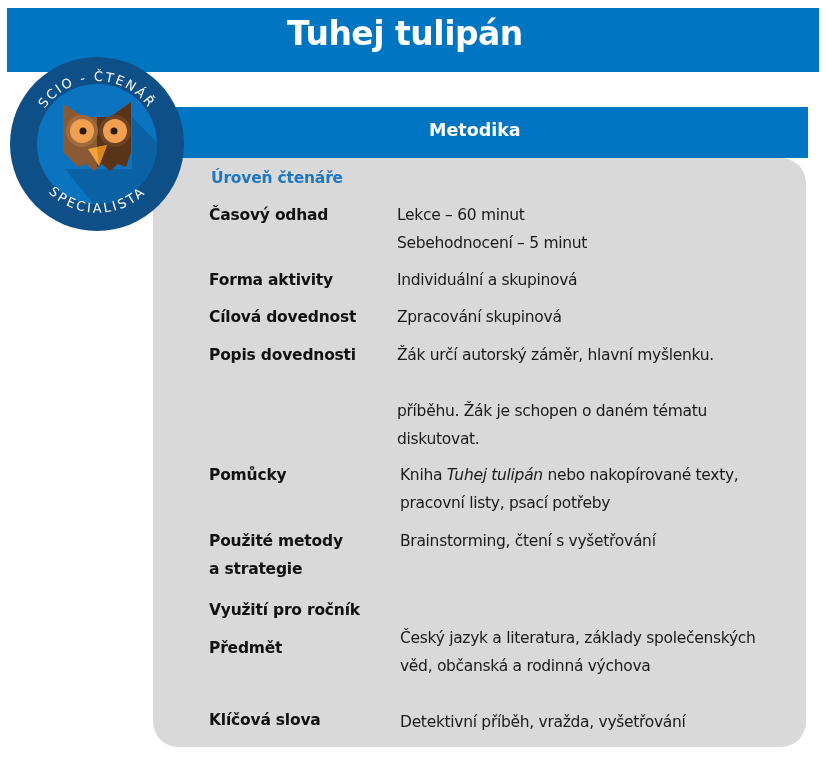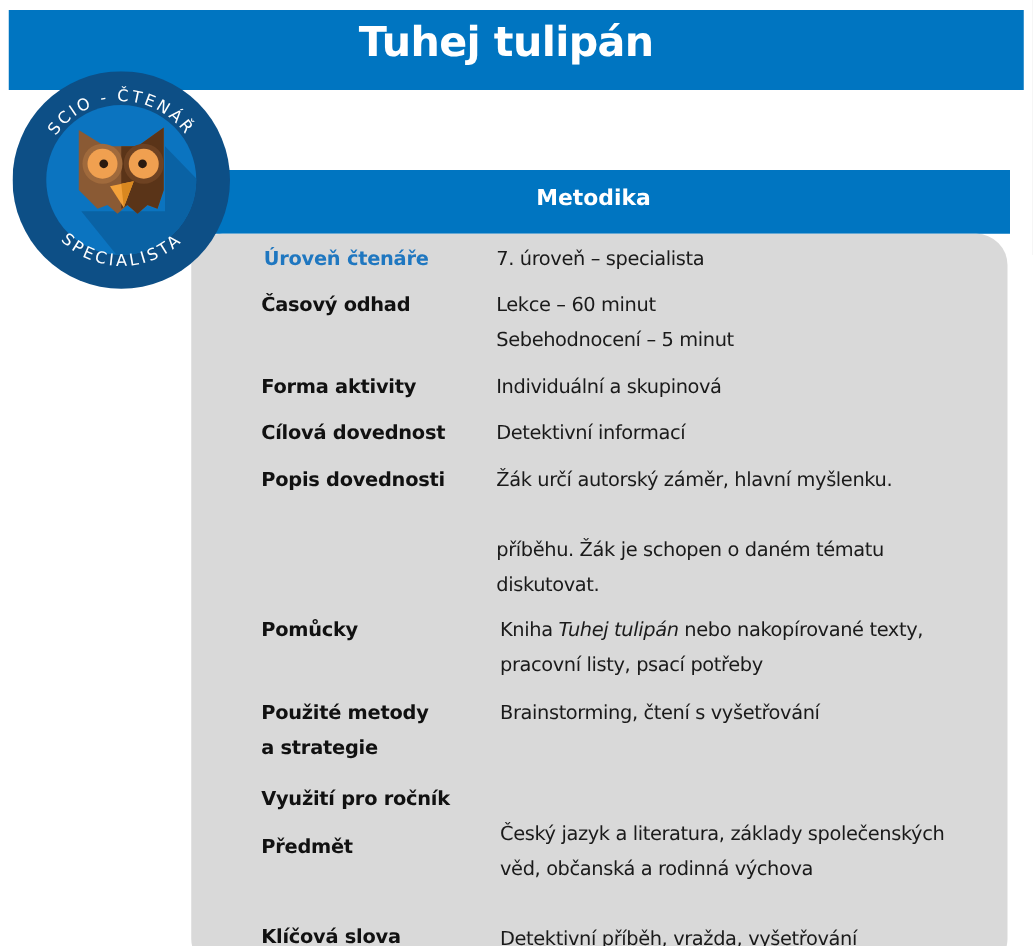--- a/index.html
+++ b/index.html
@@ -2,21 +2,21 @@
 <html><head>
   <meta charset="utf-8">
   <style>
     html, body { margin: 0; padding: 0; background: #ffffff; }
     body { width: 826px; height: 757px; position: relative; overflow: hidden;
            font-family: "DejaVu Sans", "Liberation Sans", sans-serif; }
     .title-bar { position: absolute; left: 7px; top: 8px; width: 812px; height: 64px;
                  background: #0075c1; }
     .title { position: absolute; left: 287px; top: 14px; color: #ffffff;
              font-weight: bold; font-size: 33px; letter-spacing: -0.5px; white-space: nowrap; }
-    .panel { position: absolute; left: 153px; top: 107px; width: 655px; height: 452px; margin-top: 29px; }
+    .panel { position: absolute; left: 153px; top: 107px; width: 655px; height: 452px; }
     .panel-header { position: absolute; left: 0; top: 0; width: 655px; height: 51px; background: #0075c1; }
     .panel-header-label { position: absolute; left: 276px; top: 13px; color: #ffffff;
                           font-weight: bold; font-size: 17.5px; white-space: nowrap; }
     .panel-body { position: absolute; left: 0; top: 51px; width: 653px; height: 589px; background: #d9d9d9; border-radius: 25px; }
     .row-label { position: absolute; left: 56px; font-weight: bold; font-size: 15.5px; color: #111;
                  line-height: 28px; white-space: nowrap; letter-spacing: -0.2px; }
     .row-label.accent { color: #1f77c0; left: 58px; }
     .row-value { position: absolute; left: 244px; font-size: 15.5px; color: #1a1a1a; line-height: 28px;
                  white-space: nowrap; letter-spacing: -0.3px; }
     .row-value.shift { left: 247px; }
@@ -30,31 +30,30 @@
 </div>
 <div class="title">Tuhej tulipán</div>
 
 <div class="panel">
   <div class="panel-header">
     <div class="panel-header-label">Metodika</div>
   </div>
   <div class="panel-body">
 
     <div class="row-label accent" style="top:6px">Úroveň čtenáře</div>
-    <div class="row-value" style="top:6px">7. úroveň – specialista</div>
 
     <div class="row-label" style="top:43px">Časový odhad</div>
     <div class="row-value" style="top:43px">Lekce – 60 minut</div>
     <div class="row-value" style="top:71px">Sebehodnocení – 5 minut</div>
 
     <div class="row-label" style="top:108px">Forma aktivity</div>
     <div class="row-value" style="top:108px">Individuální a skupinová</div>
 
     <div class="row-label" style="top:145px">Cílová dovednost</div>
-    <div class="row-value" style="top:145px">Detektivní informací</div>
+    <div class="row-value" style="top:145px">Zpracování skupinová</div>
 
     <div class="row-label" style="top:183px">Popis dovednosti</div>
     <div class="row-value" style="top:183px">Žák určí autorský záměr, hlavní myšlenku.</div>
     <div class="row-value" style="top:239px">příběhu. Žák je schopen o daném tématu</div>
     <div class="row-value" style="top:267px">diskutovat.</div>
 
     <div class="row-label" style="top:303px">Pomůcky</div>
     <div class="row-value shift" style="top:303px"><span>Kniha </span><em>Tuhej tulipán</em><span> nebo nakopírované texty,</span></div>
     <div class="row-value shift" style="top:331px">pracovní listy, psací potřeby</div>
 

